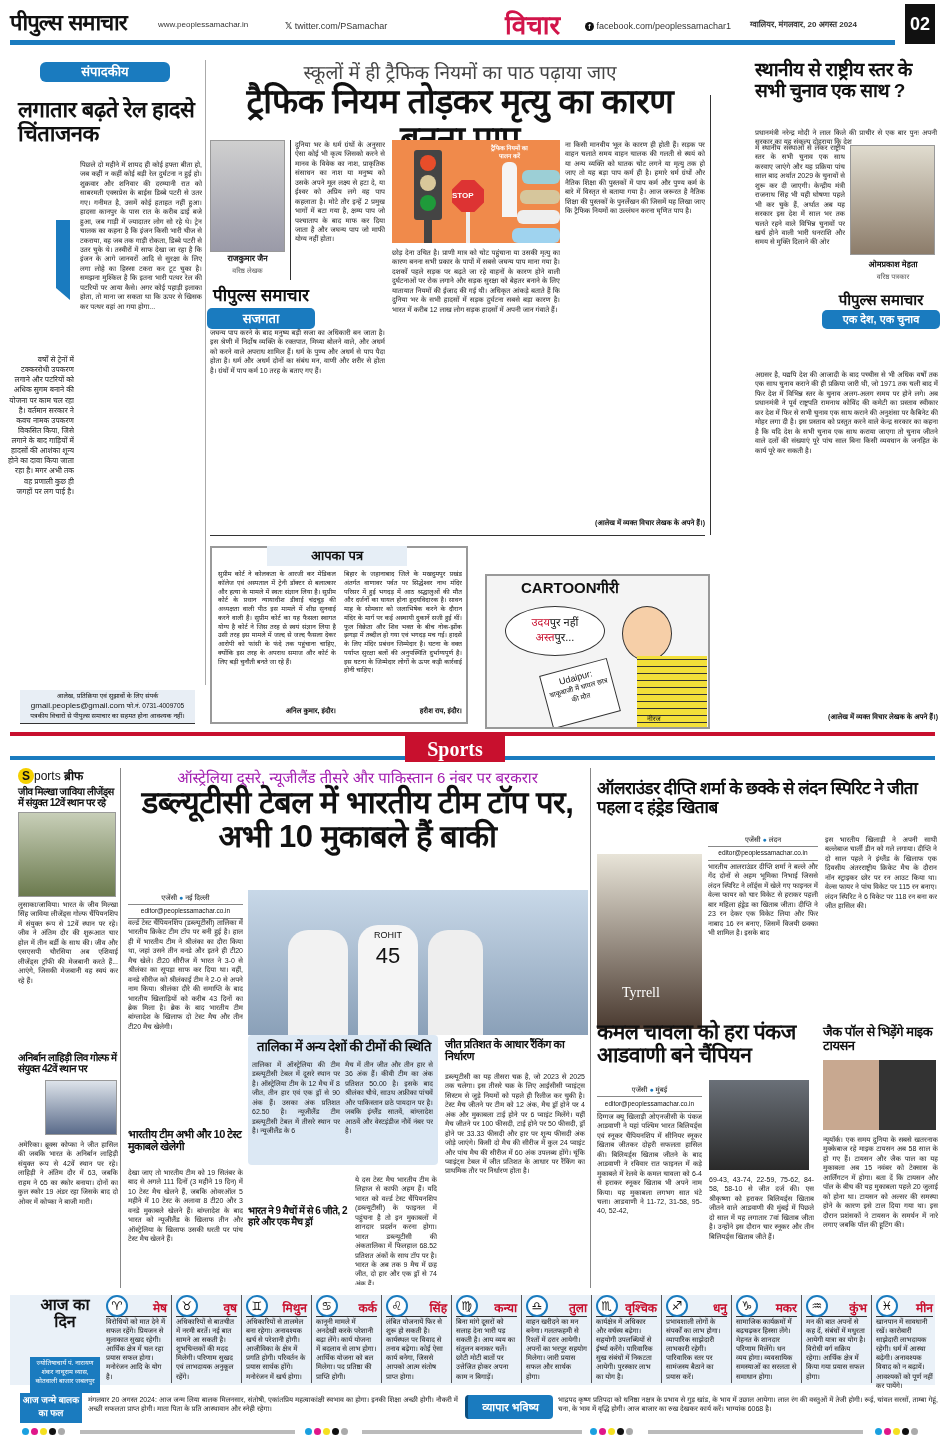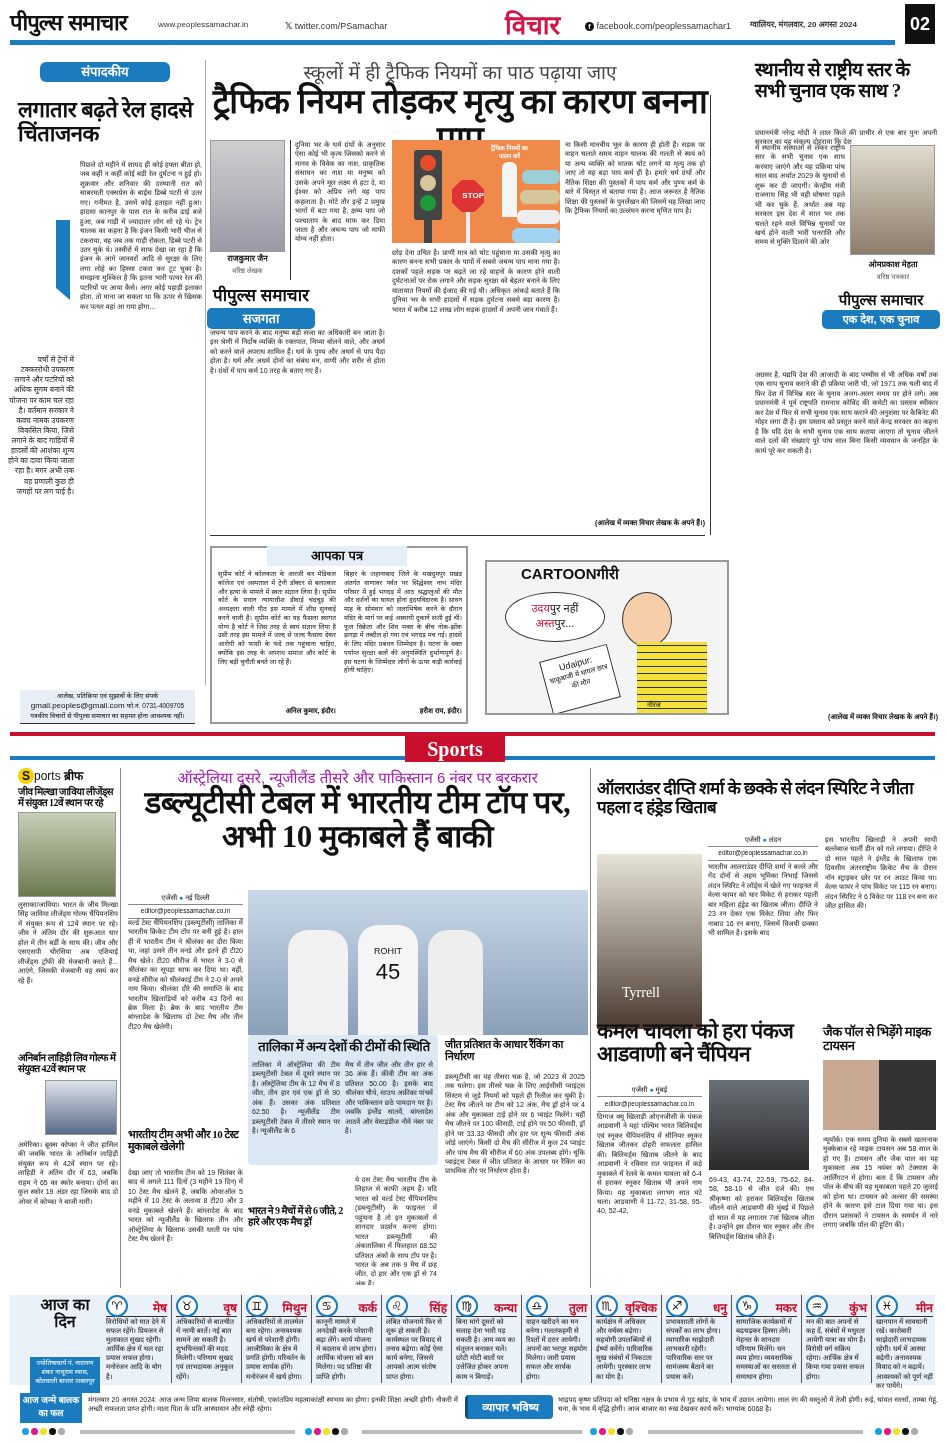--- a/index.html
+++ b/index.html
@@ -5,21 +5,21 @@
 *{box-sizing:border-box;margin:0;padding:0}
 body{width:945px;height:1445px;background:#fff;font-family:"Liberation Sans","DejaVu Sans",sans-serif;color:#111;position:relative;overflow:hidden;font-size:7px;line-height:1.35}
 .abs{position:absolute}
 .header{left:10px;top:8px;width:930px;height:32px}
 .logo{left:0;top:0;font-size:22px;font-weight:bold;letter-spacing:-1px;font-family:"DejaVu Sans",sans-serif}
 .hlink{top:12px;font-size:8px;color:#333}
 .vichar{left:495px;top:0;font-size:26px;font-weight:bold;color:#d1144a}
 .pgnum{left:895px;top:-4px;width:30px;height:40px;background:#111;color:#fff;font-size:18px;font-weight:bold;text-align:center;line-height:40px}
 .hrule{left:10px;top:40px;width:885px;height:5px;background:#1a7bbf}
 .badge{background:#1a7bbf;color:#fff;text-align:center;border-radius:6px;font-weight:bold}
-.headline{font-weight:bold;font-family:Liberation Serif, serif;letter-spacing:-.5px;line-height:1.1}
+.headline{font-weight:bold;font-family:Liberation Sans, sans-serif;letter-spacing:-.5px;line-height:1.1}
 .col{text-align:justify;font-size:7px;color:#222}
 .imgbox{background:#bbb;border:1px solid #999}
 .caption{text-align:center;font-size:8px;font-weight:bold}
 .sub{text-align:center;font-size:7px;color:#555}
 .brandbox{text-align:center}
 .brandbox .brand{font-size:17px;font-weight:bold}
 .brandbox .tag{background:#1a7bbf;color:#fff;font-size:13px;font-weight:bold;border-radius:5px;padding:2px 0}
 .vline{width:1px;background:#333}
 .letters{border:2px solid #999}
 .lettitle{background:#e6eef6;font-weight:bold;font-size:13px;text-align:center}
@@ -75,21 +75,21 @@
 </div>
 <div class="abs col" style="left:295px;top:140px;width:90px;height:180px;overflow:hidden">दुनिया भर के धर्म ग्रंथों के अनुसार ऐसा कोई भी कृत्य जिसको करने से मानव के विवेक का नाश, प्राकृतिक संसाधन का नाश या मनुष्य को उसके अपने मूल लक्ष्य से हटा दे, या ईश्वर को अप्रिय लगे वह पाप कहलाता है। मोटे तौर इन्हें 2 प्रमुख भागों में बटा गया है, क्षम्य पाप जो पश्चाताप के बाद माफ कर दिया जाता है और जघन्य पाप जो माफी योग्य नहीं होता।</div>
 <div class="abs col" style="left:210px;top:328px;width:175px;height:200px;overflow:hidden">जघन्य पाप करने के बाद मनुष्य बड़ी सजा का अधिकारी बन जाता है। इस श्रेणी में निर्दोष व्यक्ति के रक्तपात, मिथ्या बोलने वाले, और अधर्म को करने वाले अपराध शामिल हैं। धर्म के पुण्य और अधर्म से पाप पैदा होता है। धर्म और अधर्म दोनों का संबंध मन, वाणी और शरीर से होता है। ग्रंथों में पाप कर्म 10 तरह के बताए गए हैं।</div>
 <div class="abs" style="left:392px;top:140px;width:168px;height:103px;background:#f08a4b;overflow:hidden">
   <div class="abs" style="left:22px;top:10px;width:28px;height:70px;background:#444;border-radius:3px">
     <div style="width:16px;height:16px;border-radius:50%;background:#e84d2a;margin:5px auto 0"></div>
     <div style="width:16px;height:16px;border-radius:50%;background:#d8c79a;margin:4px auto 0"></div>
     <div style="width:16px;height:16px;border-radius:50%;background:#1f9a3a;margin:4px auto 0"></div>
   </div>
   <div class="abs" style="left:32px;top:80px;width:8px;height:23px;background:#444"></div>
-  <div class="abs" style="left:60px;top:40px;width:32px;height:32px;background:#d33;color:#fff;font-size:8px;font-weight:bold;text-align:right;line-height:32px;clip-path:polygon(30% 0,70% 0,100% 30%,100% 70%,70% 100%,30% 100%,0 70%,0 30%)">STOP</div>
+  <div class="abs" style="left:60px;top:40px;width:32px;height:32px;background:#d33;color:#fff;font-size:8px;font-weight:bold;text-align:left;line-height:32px;clip-path:polygon(30% 0,70% 0,100% 30%,100% 70%,70% 100%,30% 100%,0 70%,0 30%)">STOP</div>
   <div class="abs" style="left:74px;top:72px;width:4px;height:31px;background:#eee"></div>
   <div class="abs" style="left:95px;top:4px;width:45px;font-size:6px;color:#fff;font-weight:bold;text-align:center">ट्रैफिक नियमों का पालन करें</div>
   <div class="abs" style="left:110px;top:22px;width:15px;height:55px;background:#f5f5f5;border-radius:6px 6px 0 0"></div>
   <div class="abs" style="left:130px;top:30px;width:38px;height:14px;background:#9ccfd6;border-radius:6px"></div>
   <div class="abs" style="left:128px;top:50px;width:40px;height:14px;background:#d6c69c;border-radius:6px"></div>
   <div class="abs" style="left:125px;top:70px;width:43px;height:14px;background:#eee;border-radius:6px"></div>
   <div class="abs" style="left:120px;top:88px;width:48px;height:15px;background:#9fd3ef;border-radius:6px"></div>
 </div>
 <div class="abs col" style="left:392px;top:248px;width:168px;height:280px;overflow:hidden">छोड़ देना उचित है। प्राणी मात्र को चोट पहुंचाना या उसकी मृत्यु का कारण बनना सभी प्रकार के पापों में सबसे जघन्य पाप माना गया है। दशकों पहले सड़क पर बढ़ते जा रहे वाहनों के कारण होने वाली दुर्घटनाओं पर रोक लगाने और सड़क सुरक्षा को बेहतर बनाने के लिए यातायात नियमों की ईजाद की गई थी। अधिकृत आंकड़े बताते हैं कि दुनिया भर के सभी हादसों में सड़क दुर्घटना सबसे बड़ा कारण है। भारत में करीब 12 लाख लोग सड़क हादसों में अपनी जान गंवाते हैं।</div>
 <div class="abs col" style="left:565px;top:140px;width:140px;height:375px;overflow:hidden">ना किसी मानवीय भूल के कारण ही होती हैं। सड़क पर वाहन चलाते समय वाहन चालक की गलती से स्वयं को या अन्य व्यक्ति को घातक चोट लगने या मृत्यु तक हो जाए तो यह बड़ा पाप कर्म ही है। हमारे धर्म ग्रंथों और नैतिक शिक्षा की पुस्तकों में पाप कर्म और पुण्य कर्म के बारे में विस्तृत से बताया गया है। आज जरूरत है नैतिक शिक्षा की पुस्तकों के पुनर्लेखन की जिसमें यह लिखा जाए कि ट्रैफिक नियमों का उल्लंघन करना घृणित पाप है।</div>
@@ -111,21 +111,21 @@
 
 <div class="abs" style="left:210px;top:535px;width:495px;height:1px;background:#333"></div>
 <div class="abs letters" style="left:210px;top:546px;width:258px;height:178px">
   <div class="abs lettitle" style="left:55px;top:-2px;width:140px;height:20px;line-height:20px">आपका पत्र</div>
   <div class="abs col" style="left:6px;top:22px;width:118px;height:130px;overflow:hidden;font-size:6.5px">सुप्रीम कोर्ट ने कोलकता के आरजी कर मेडिकल कॉलेज एवं अस्पताल में ट्रेनी डॉक्टर से बलात्कार और हत्या के मामले में स्वतः संज्ञान लिया है। सुप्रीम कोर्ट के प्रधान न्यायाधीश डीवाई चंद्रचूड़ की अध्यक्षता वाली पीठ इस मामले में शीघ्र सुनवाई करने वाली है। सुप्रीम कोर्ट का यह फैसला स्वागत योग्य है कोर्ट ने जिस तरह से स्वयं संज्ञान लिया है उसी तरह इस मामले में जल्द से जल्द फैसला देकर आरोपी को फांसी के फंदे तक पहुंचाना चाहिए, क्योंकि इस तरह के अपराध समाज और कोर्ट के लिए बड़ी चुनौती बनते जा रहे हैं।</div>
   <div class="abs" style="left:6px;top:158px;width:118px;text-align:right;font-weight:bold;font-size:7px">अनिल कुमार, इंदौर।</div>
   <div class="abs col" style="left:132px;top:22px;width:118px;height:130px;overflow:hidden;font-size:6.5px">बिहार के जहानाबाद जिले के मखदुमपुर प्रखंड अंतर्गत वाणावर पर्वत पर सिद्धेश्वर नाथ मंदिर परिसर में हुई भगदड़ में आठ श्रद्धालुओं की मौत और दर्जनों का घायल होना हृदयविदारक है। सावन माह के सोमवार को जलाभिषेक करने के दौरान मंदिर के मार्ग पर कई अस्थायी दुकानें सजी हुई थीं। फूल विक्रेता और शिव भक्त के बीच नोक-झोंक झगड़ा में तब्दील हो गया एवं भगदड़ मच गई। हादसे के लिए मंदिर प्रबंधन जिम्मेदार है। घटना के वक्त पर्याप्त सुरक्षा बलों की अनुपस्थिति दुर्भाग्यपूर्ण है। इस घटना के जिम्मेदार लोगों के ऊपर कड़ी कार्रवाई होनी चाहिए।</div>
   <div class="abs" style="left:132px;top:158px;width:118px;text-align:right;font-weight:bold;font-size:7px">हरीश राय, इंदौर।</div>
 </div>
 
-<div class="abs cartoon" style="left:485px;top:560px;width:244px;height:155px;overflow:hidden">
+<div class="abs cartoon" style="left:485px;top:574px;width:225px;height:155px;overflow:hidden">
   <div class="abs" style="left:30px;top:2px;background:#f4f4f4;padding:0 4px;font-weight:bold;font-size:15px">CARTOONगीरी</div>
   <div class="abs" style="left:18px;top:30px;width:100px;height:50px;border:1px solid #333;border-radius:50%;background:#fff;text-align:center;font-size:11px;padding-top:8px">
     <span style="color:#c8102e">उदय</span><span>पुर नहीं</span><br>
     <span style="color:#c8102e">अस्त</span><span>पुर...</span>
   </div>
   <div class="abs" style="left:135px;top:30px;width:50px;height:55px;border-radius:50%;background:#f6cfa8;border:1px solid #333"></div>
   <div class="abs" style="left:150px;top:80px;width:70px;height:80px;background:repeating-linear-gradient(0deg,#f3e039 0 6px,#333 6px 7px),#f3e039"></div>
   <div class="abs" style="left:58px;top:90px;width:70px;height:55px;background:#fff;border:1px solid #333;transform:rotate(-15deg);font-size:7px;text-align:center;padding-top:4px">
     <div style="font-size:9px">Udaipur:</div>
     <div>चाकूबाजी में घायल छात्र की मौत</div>
@@ -148,21 +148,21 @@
 <div class="abs col" style="left:18px;top:1140px;width:100px;height:145px;overflow:hidden">अमेरिका। ब्रूक्स कोप्का ने जीत हासिल की जबकि भारत के अनिर्बान लाहिड़ी संयुक्त रूप से 42वें स्थान पर रहे। लाहिड़ी ने अंतिम दौर में 63, जबकि राहम ने 65 का स्कोर बनाया। दोनों का कुल स्कोर 19 अंडर रहा जिसके बाद दो ओवर में कोप्का ने बाजी मारी।</div>
 <div class="abs vline" style="left:120px;top:768px;height:520px;background:#888"></div>
 
 <div class="abs" style="left:130px;top:768px;width:455px;text-align:center;font-size:15px;color:#a21caf">ऑस्ट्रेलिया दूसरे, न्यूजीलैंड तीसरे और पाकिस्तान 6 नंबर पर बरकरार</div>
 <div class="abs headline" style="left:130px;top:786px;width:455px;font-size:31px;text-align:center">डब्ल्यूटीसी टेबल में भारतीय टीम टॉप पर, अभी 10 मुकाबले हैं बाकी</div>
 <div class="abs bylinebox" style="left:128px;top:893px;width:115px"><span>एजेंसी</span> <span style="color:#1a7bbf">●</span> <span>नई दिल्ली</span></div>
 <div class="abs email" style="left:128px;top:905px;width:115px">editor@peoplessamachar.co.in</div>
 <div class="abs col" style="left:128px;top:918px;width:115px;height:150px;overflow:hidden">वर्ल्ड टेस्ट चैंपियनशिप (डब्ल्यूटीसी) तालिका में भारतीय क्रिकेट टीम टॉप पर बनी हुई है। हाल ही में भारतीय टीम ने श्रीलंका का दौरा किया था, जहां उसने तीन वनडे और इतने ही टी20 मैच खेले। टी20 सीरीज में भारत ने 3-0 से श्रीलंका का सूपड़ा साफ कर दिया था। वहीं, वनडे सीरीज को श्रीलंकाई टीम ने 2-0 से अपने नाम किया। श्रीलंका दौरे की समाप्ति के बाद भारतीय खिलाड़ियों को करीब 43 दिनों का ब्रेक मिला है। ब्रेक के बाद भारतीय टीम बांग्लादेश के खिलाफ दो टेस्ट मैच और तीन टी20 मैच खेलेगी।</div>
 <div class="abs" style="left:248px;top:890px;width:340px;height:145px;background:linear-gradient(#c8d8e8,#8aa0b8);overflow:hidden">
   <div class="abs" style="left:40px;top:40px;width:60px;height:105px;background:#f2f2f2;border-radius:20px 20px 0 0"></div>
-  <div class="abs" style="left:110px;top:35px;width:60px;height:110px;background:#f5f5f5;border-radius:20px 20px 0 0;text-align:center;padding-top:20px">
+  <div class="abs" style="left:110px;top:35px;width:60px;height:110px;background:#f5f5f5;border-radius:20px 20px 0 0;text-align:center;padding-top:4px">
       <div style="font-size:9px">ROHIT</div>
       <div style="font-size:22px">45</div>
     </div>
   <div class="abs" style="left:180px;top:40px;width:55px;height:105px;background:#eee;border-radius:20px 20px 0 0"></div>
 </div>
 <div class="abs tablebox" style="left:248px;top:1035px;width:190px;height:130px">
   <div class="abs headline" style="left:6px;top:5px;width:180px;font-size:13px;text-align:center">तालिका में अन्य देशों की टीमों की स्थिति</div>
   <div class="abs col" style="left:4px;top:25px;width:88px;height:100px;overflow:hidden">तालिका में ऑस्ट्रेलिया की टीम डब्ल्यूटीसी टेबल में दूसरे स्थान पर है। ऑस्ट्रेलिया टीम के 12 मैच में 8 जीत, तीन हार एवं एक ड्रॉ से 90 अंक हैं। उसका अंक प्रतिशत 62.50 है। न्यूजीलैंड टीम डब्ल्यूटीसी टेबल में तीसरे स्थान पर है। न्यूजीलैंड के 6</div>
   <div class="abs col" style="left:97px;top:25px;width:88px;height:100px;overflow:hidden">मैच में तीन जीत और तीन हार से 36 अंक हैं। कीवी टीम का अंक प्रतिशत 50.00 है। इसके बाद श्रीलंका चौथे, साउथ अफ्रीका पांचवें और पाकिस्तान छठे पायदान पर है। जबकि इंग्लैंड सातवें, बांग्लादेश आठवें और वेस्टइंडीज नौवें नंबर पर है।</div>
 </div>

